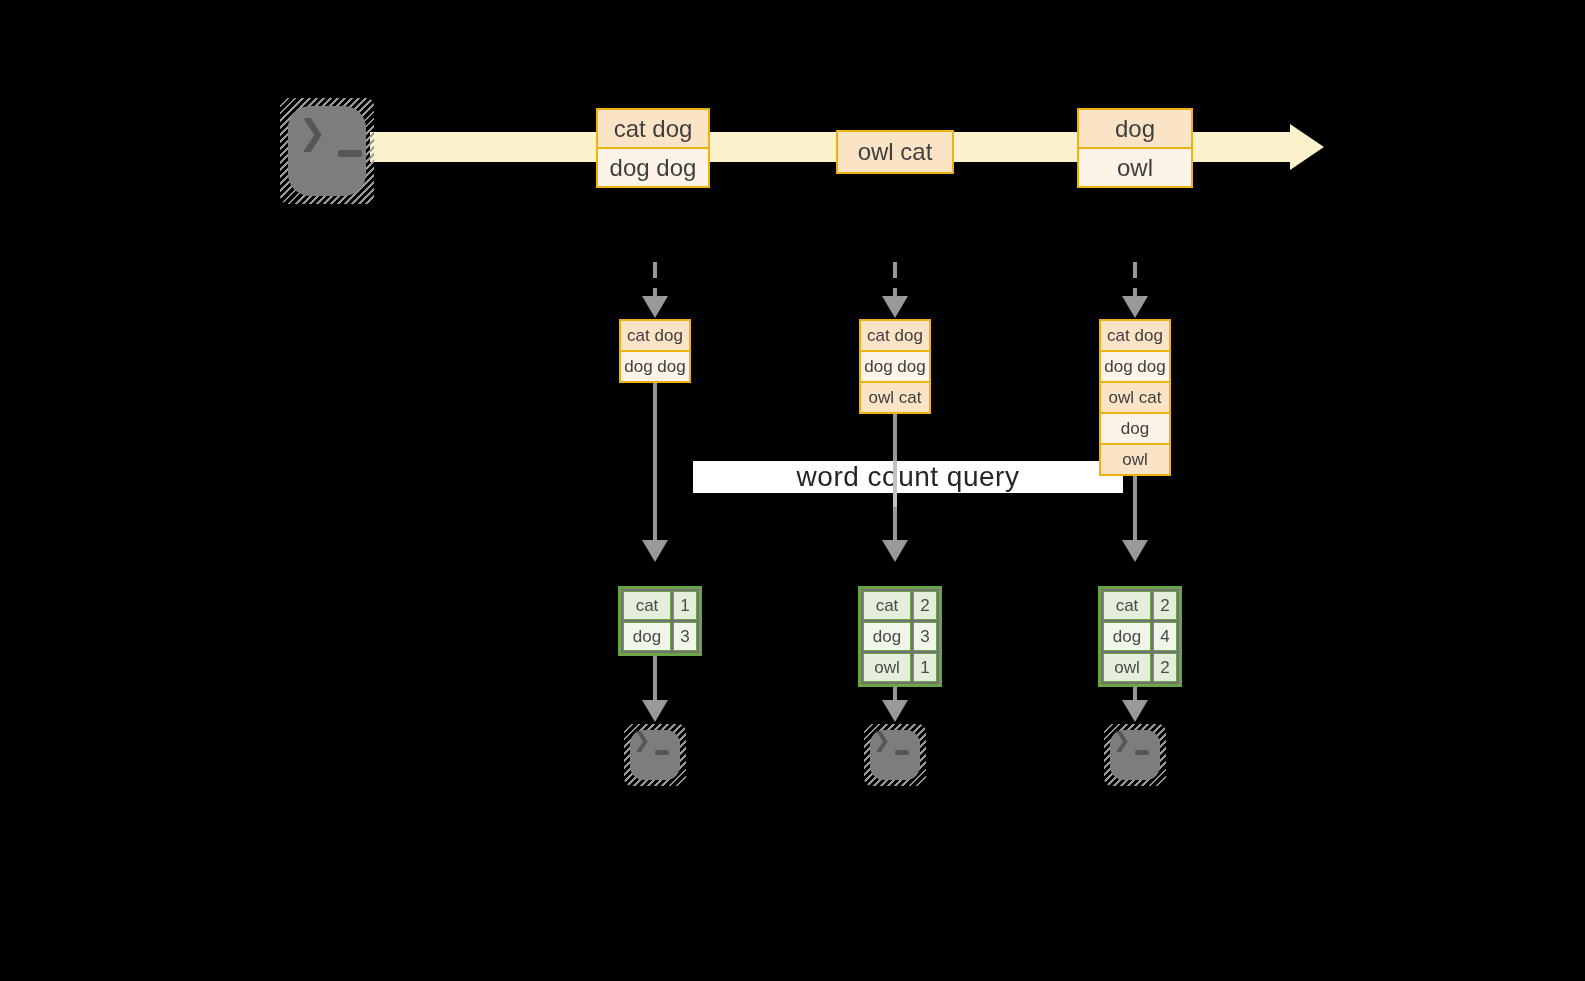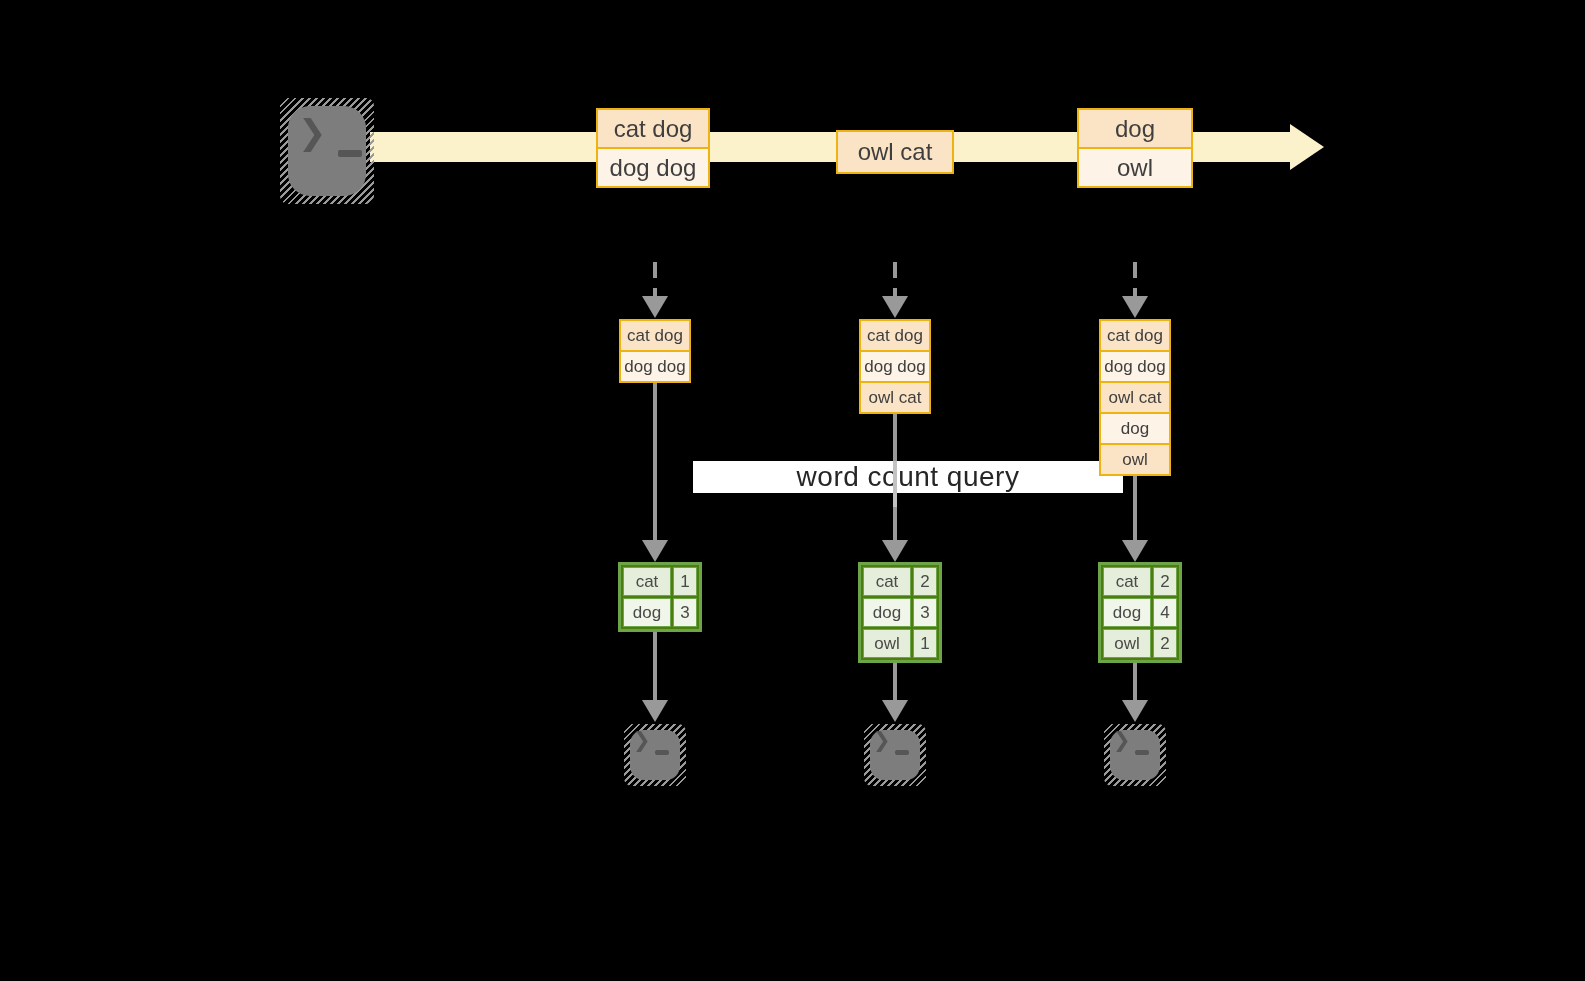--- a/index.html
+++ b/index.html
@@ -47,22 +47,22 @@
   .vline{width:4px;background:var(--arrow-gray);z-index:3;}
   .head{width:0;height:0;z-index:3;
     border-left:13px solid transparent;border-right:13px solid transparent;
     border-top:22px solid var(--arrow-gray);}
   .line-overlay{width:4px;height:46px;background:#c2c2c2;z-index:6;}
   
   .query-label{left:693px;top:461px;width:430px;height:32px;background:var(--label-bg);
     z-index:5;display:flex;align-items:center;justify-content:center;
     font-size:28px;color:var(--label-text);letter-spacing:.5px;}
   
-  table.counts{border-collapse:separate;border-spacing:2px;background:#4d7c0f;
-    border:3px solid var(--table-border);z-index:7;position:absolute;}
+  table.counts{border-collapse:separate;border-spacing:2px;background:#737373;
+    border:3px solid var(--table-border);z-index:7;position:absolute;margin-top:24px;}
   table.counts td{border:1px solid var(--table-border);height:27px;padding:0;
     text-align:center;font-size:17px;color:#4a4a4a;}
   table.counts td.w{width:46px;}
   table.counts td.n{width:22px;}
   table.counts tr.a td{background:var(--cell-fill-a);}
   table.counts tr.b td{background:var(--cell-fill-b);}
   #table1{left:618px;top:562px;}
   #table2{left:858px;top:562px;}
   #table3{left:1098px;top:562px;}
   

